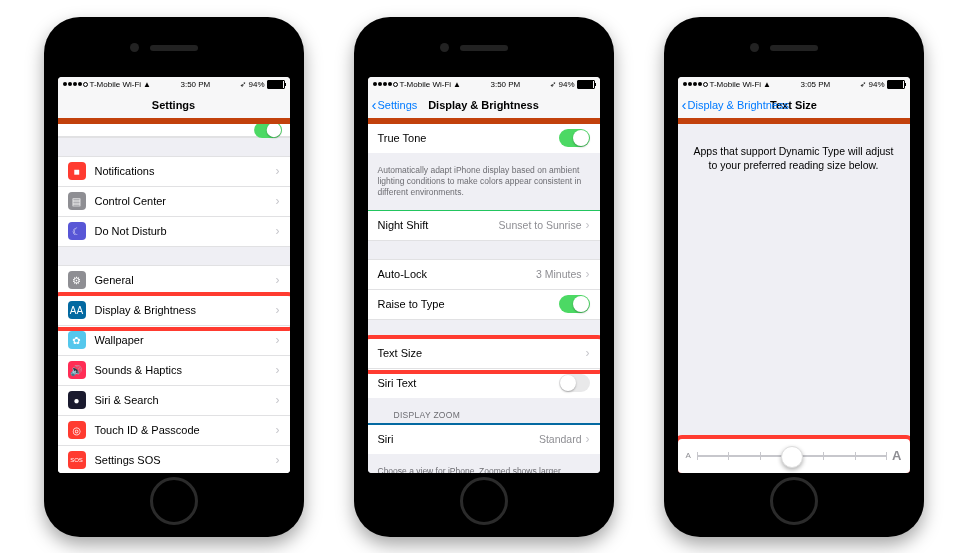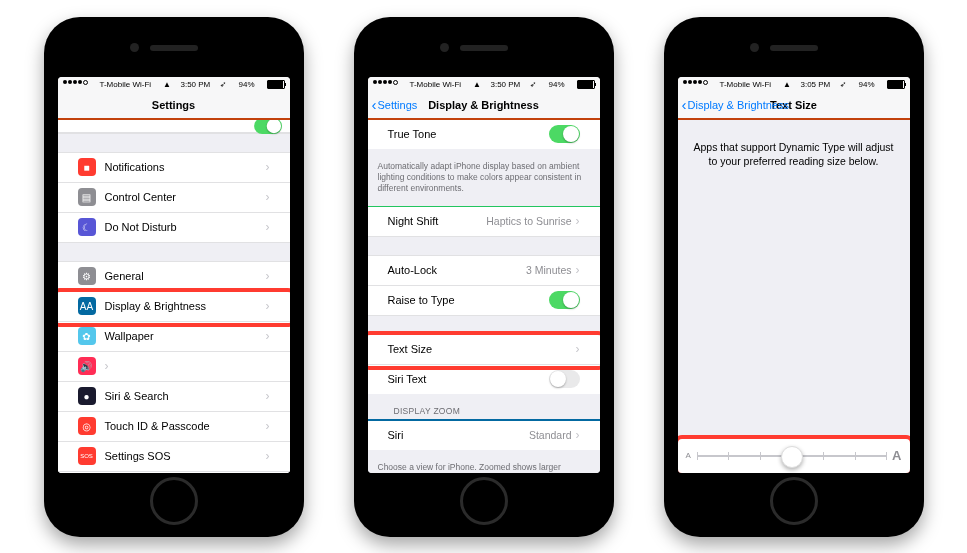--- a/index.html
+++ b/index.html
@@ -4,35 +4,35 @@
 <style>
   body{margin:0;background:#fff;font-family:-apple-system,'Helvetica Neue',Helvetica,Arial,sans-serif;width:967px;height:553px;overflow:hidden}
   .stage{display:flex;gap:50px;justify-content:center;align-items:center;width:967px;height:553px}
   .phone{width:260px;height:520px;background:#000;border-radius:36px;position:relative;box-shadow:0 8px 18px rgba(0,0,0,.35)}
   .screen{position:absolute;inset:60px 14px 64px 14px;background:#efeff4;border-radius:4px;overflow:hidden}
   .speaker{position:absolute;top:28px;left:50%;transform:translateX(-50%);width:48px;height:6px;background:#222;border-radius:3px}
   .camera{position:absolute;top:26px;left:calc(50% - 44px);width:9px;height:9px;background:#222;border-radius:50%}
   .homebtn{position:absolute;bottom:12px;left:50%;transform:translateX(-50%);width:42px;height:42px;border:3px solid #2b2b2b;border-radius:50%;background:#000}
 
   .status{height:15px;display:flex;align-items:center;justify-content:space-between;padding:0 5px;font-size:8px;color:#000;background:#f7f7f8}
-  .status .left,.status .right{display:flex;align-items:flex-start;gap:12px}
+  .status .left,.status .right{display:flex;align-items:center;gap:2px}
   .sigdots{display:flex;gap:1px}
   .sigdots span{width:4px;height:4px;border-radius:50%;background:#000}
   .sigdots span.empty{background:transparent;border:1px solid #000;width:3px;height:3px}
   .batt{display:inline-block;width:16px;height:7px;border:1px solid #000;border-radius:1px;position:relative}
   .batt::after{content:"";position:absolute;right:-2px;top:2px;width:1px;height:3px;background:#000}
   .batt i{display:block;height:100%;width:94%;background:#000}
 
-  .navbar{height:26px;background:#f7f7f8;border-bottom:2px solid #c2410c;display:flex;align-items:center;justify-content:center;position:relative;font-size:11px}
+  .navbar{height:26px;background:#f7f7f8;border-bottom:6px solid #c2410c;display:flex;align-items:center;justify-content:center;position:relative;font-size:11px}
   .navbar .title{font-weight:600}
   .navbar .back{position:absolute;left:4px;top:0;bottom:0;display:flex;align-items:center;color:#007aff;font-size:11px}
   .navbar .back .chev{font-size:15px;line-height:1;margin-right:1px}
 
   .list{background:#fff;margin:0}
-  .row{display:flex;align-items:center;height:29px;padding:0 20px;border-bottom:1px solid #e1e1e3;font-size:11px;position:relative;background:#fff}
+  .row{display:flex;align-items:center;height:29px;padding:0 10px;border-bottom:1px solid #e1e1e3;font-size:11px;position:relative;background:#fff}
   .row.last{border-bottom:none}
   .row .lbl{flex:1;color:#000}
   .row .val{color:#8e8e93;margin-right:4px;font-size:10.5px}
   .row .chev{color:#c7c7cc;font-size:12px}
   .icon{width:18px;height:18px;border-radius:4px;margin-right:9px;display:flex;align-items:center;justify-content:center;font-size:10px;color:#fff;flex:0 0 18px}
   .sep{height:18px;background:#efeff4;border-bottom:1px solid #e1e1e3;border-top:1px solid #e1e1e3}
   .groupheader{height:22px;display:flex;align-items:flex-end;padding:0 26px 3px;font-size:8.5px;color:#6d6d72;text-transform:uppercase;letter-spacing:.3px;background:#efeff4;border-bottom:2px solid #0369a1}
   .footer{padding:12px 10px;font-size:8.5px;color:#6d6d72;background:#efeff4;line-height:1.3}
 
   .toggle{width:31px;height:18px;border-radius:9px;background:#4cd964;position:relative;flex:0 0 31px}
@@ -127,20 +127,21 @@
               <span class="lbl">Display &amp; Brightness</span>
               <span class="chev">›</span>
             </div>
         <div class="row">
               <span class="icon" style="background:#54c7ec">✿</span>
               <span class="lbl">Wallpaper</span>
               <span class="chev">›</span>
             </div>
         <div class="row">
               <span class="icon" style="background:#ff2d55">🔊</span>
+              <span class="lbl">Sounds &amp; Haptics</span>
               <span class="chev">›</span>
             </div>
         <div class="row">
               <span class="icon" style="background:#1a1a2e">●</span>
               <span class="lbl">Siri &amp; Search</span>
               <span class="chev">›</span>
             </div>
         <div class="row">
               <span class="icon" style="background:#ff3b30">◎</span>
               <span class="lbl">Touch ID &amp; Passcode</span>
@@ -197,21 +198,21 @@
               <span class="lbl">True Tone</span>
               <div class="toggle">
                 <div class="knob"></div>
               </div>
             </div>
       </div>
       <div class="footer">Automatically adapt iPhone display based on ambient lighting conditions to make colors appear consistent in different environments.</div>
       <div class="list" style="border-top:1px solid #22c55e">
         <div class="row last">
               <span class="lbl">Night Shift</span>
-              <span class="val">Haptics to Sunrise</span>
+              <span class="val">Sunset to Sunrise</span>
               <span class="chev">›</span>
             </div>
       </div>
       <div class="sep"></div>
       <div class="list">
         <div class="row">
               <span class="lbl">Auto-Lock</span>
               <span class="val">3 Minutes</span>
               <span class="chev">›</span>
             </div>

